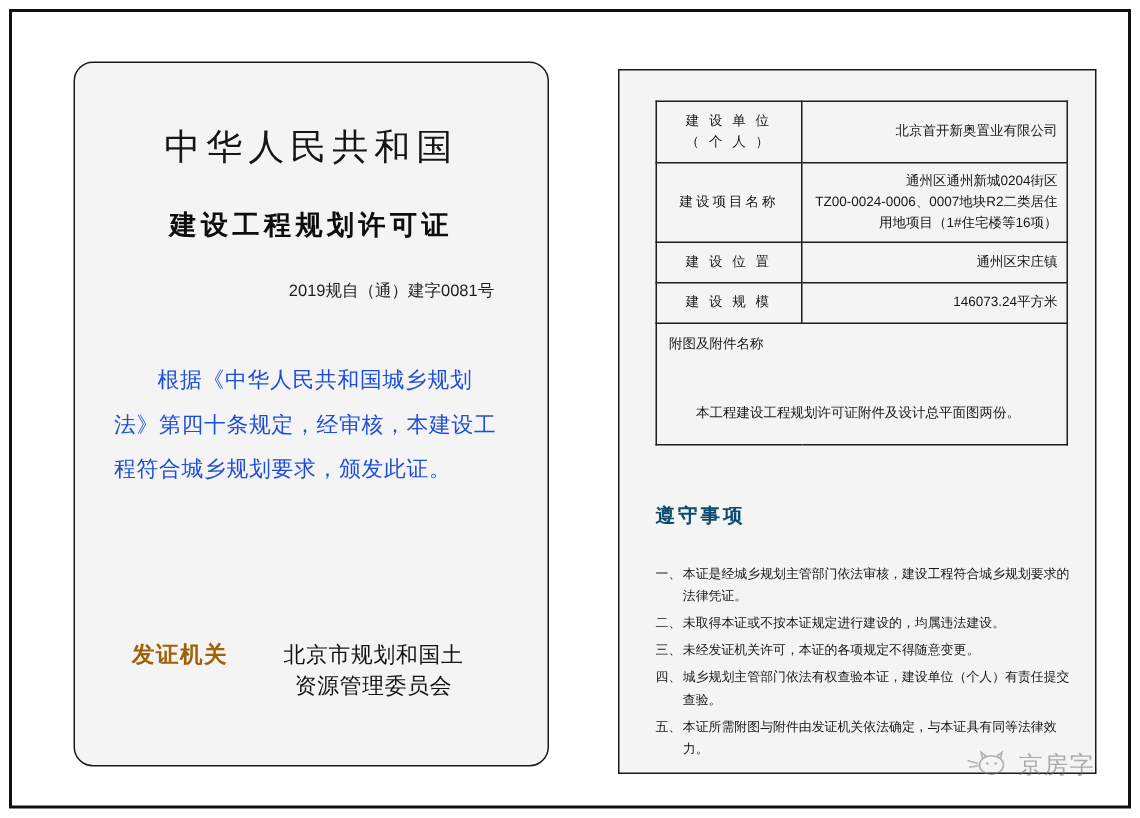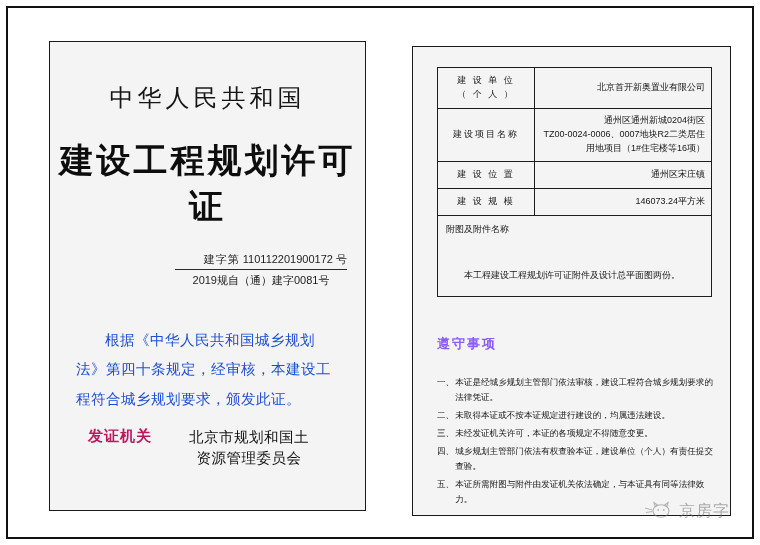--- a/index.html
+++ b/index.html
@@ -39,20 +39,21 @@
     position: absolute;
     box-sizing: border-box;
     border: 1.5px solid #1a1a1a;
     background: #f4f4f4;
   }
   #left-panel {
     left: 41px;
     top: 33px;
     width: 317px;
     height: 470px;
+    border-radius: 13px;
   }
   #right-panel {
     left: 404px;
     top: 38px;
     width: 319px;
     height: 470px;
   }
 
   
   .cert-title-1 {
@@ -60,21 +61,21 @@
     font-family: "Liberation Serif", "DejaVu Serif", serif;
     font-size: 24px;
     letter-spacing: 4px;
     margin-top: 40px;
     color: #161616;
   }
   .cert-title-2 {
     text-align: center;
     font-family: "Liberation Sans", "DejaVu Sans", sans-serif;
     font-weight: bold;
-    font-size: 34px;
+    font-size: 18px;
     letter-spacing: 3px;
     margin-top: 24px;
     color: #0d0d0d;
   }
 
   .cert-numbers {
     margin: 22px 18px 0 0;
     display: flex;
     flex-direction: column;
     align-items: flex-end;
@@ -120,21 +121,21 @@
     align-items: flex-start;
     margin-bottom: 2px;
   }
   .sign-label {
     font-family: "Liberation Sans", "DejaVu Sans", sans-serif;
     font-weight: bold;
     font-size: 15px;
     letter-spacing: 1px;
     width: 86px;
     flex: 0 0 86px;
-    color: #be185d;
+    color: #a16207;
   }
   .sign-label.spaced {
     letter-spacing: 22px;
     padding-left: 3px;
   }
   .sign-value {
     font-family: "Liberation Sans", "DejaVu Sans", sans-serif;
     font-size: 14.5px;
     line-height: 1.5;
     letter-spacing: 0.5px;
@@ -195,21 +196,21 @@
     position: absolute;
     left: 24px;
     top: 288px;
     width: 278px;
   }
   #compliance-title {
     font-family: "Liberation Sans", "DejaVu Sans", sans-serif;
     font-weight: bold;
     font-size: 13px;
     letter-spacing: 2px;
-    color: #8b5cf6;
+    color: #0c4a6e;
     margin-bottom: 22px;
   }
   .rule {
     display: flex;
     font-family: "Liberation Sans", "DejaVu Sans", sans-serif;
     font-size: 8.6px;
     line-height: 1.75;
     color: #171717;
     margin-bottom: 3px;
   }
@@ -246,25 +247,20 @@
 <div id="page">
   <div id="outer-frame">
 
     <div class="panel" id="left-panel">
 
       <div class="cert-title-1">中华人民共和国</div>
 
       <div class="cert-title-2">建设工程规划许可证</div>
 
       <div class="cert-numbers">
-        <div class="cert-num-row first">
-          <span class="cert-num-label">建字第</span>
-          <span>110112201900172</span>
-          <span>号</span>
-        </div>
         <div class="cert-num-row second">2019规自（通）建字0081号</div>
       </div>
 
       <div class="cert-body">根据《中华人民共和国城乡规划法》第四十条规定，经审核，本建设工程符合城乡规划要求，颁发此证。</div>
 
       <div class="cert-sign">
         <div class="sign-row">
           <div class="sign-label">发证机关</div>
           <div class="sign-value org">
             <div>北京市规划和国土</div>

